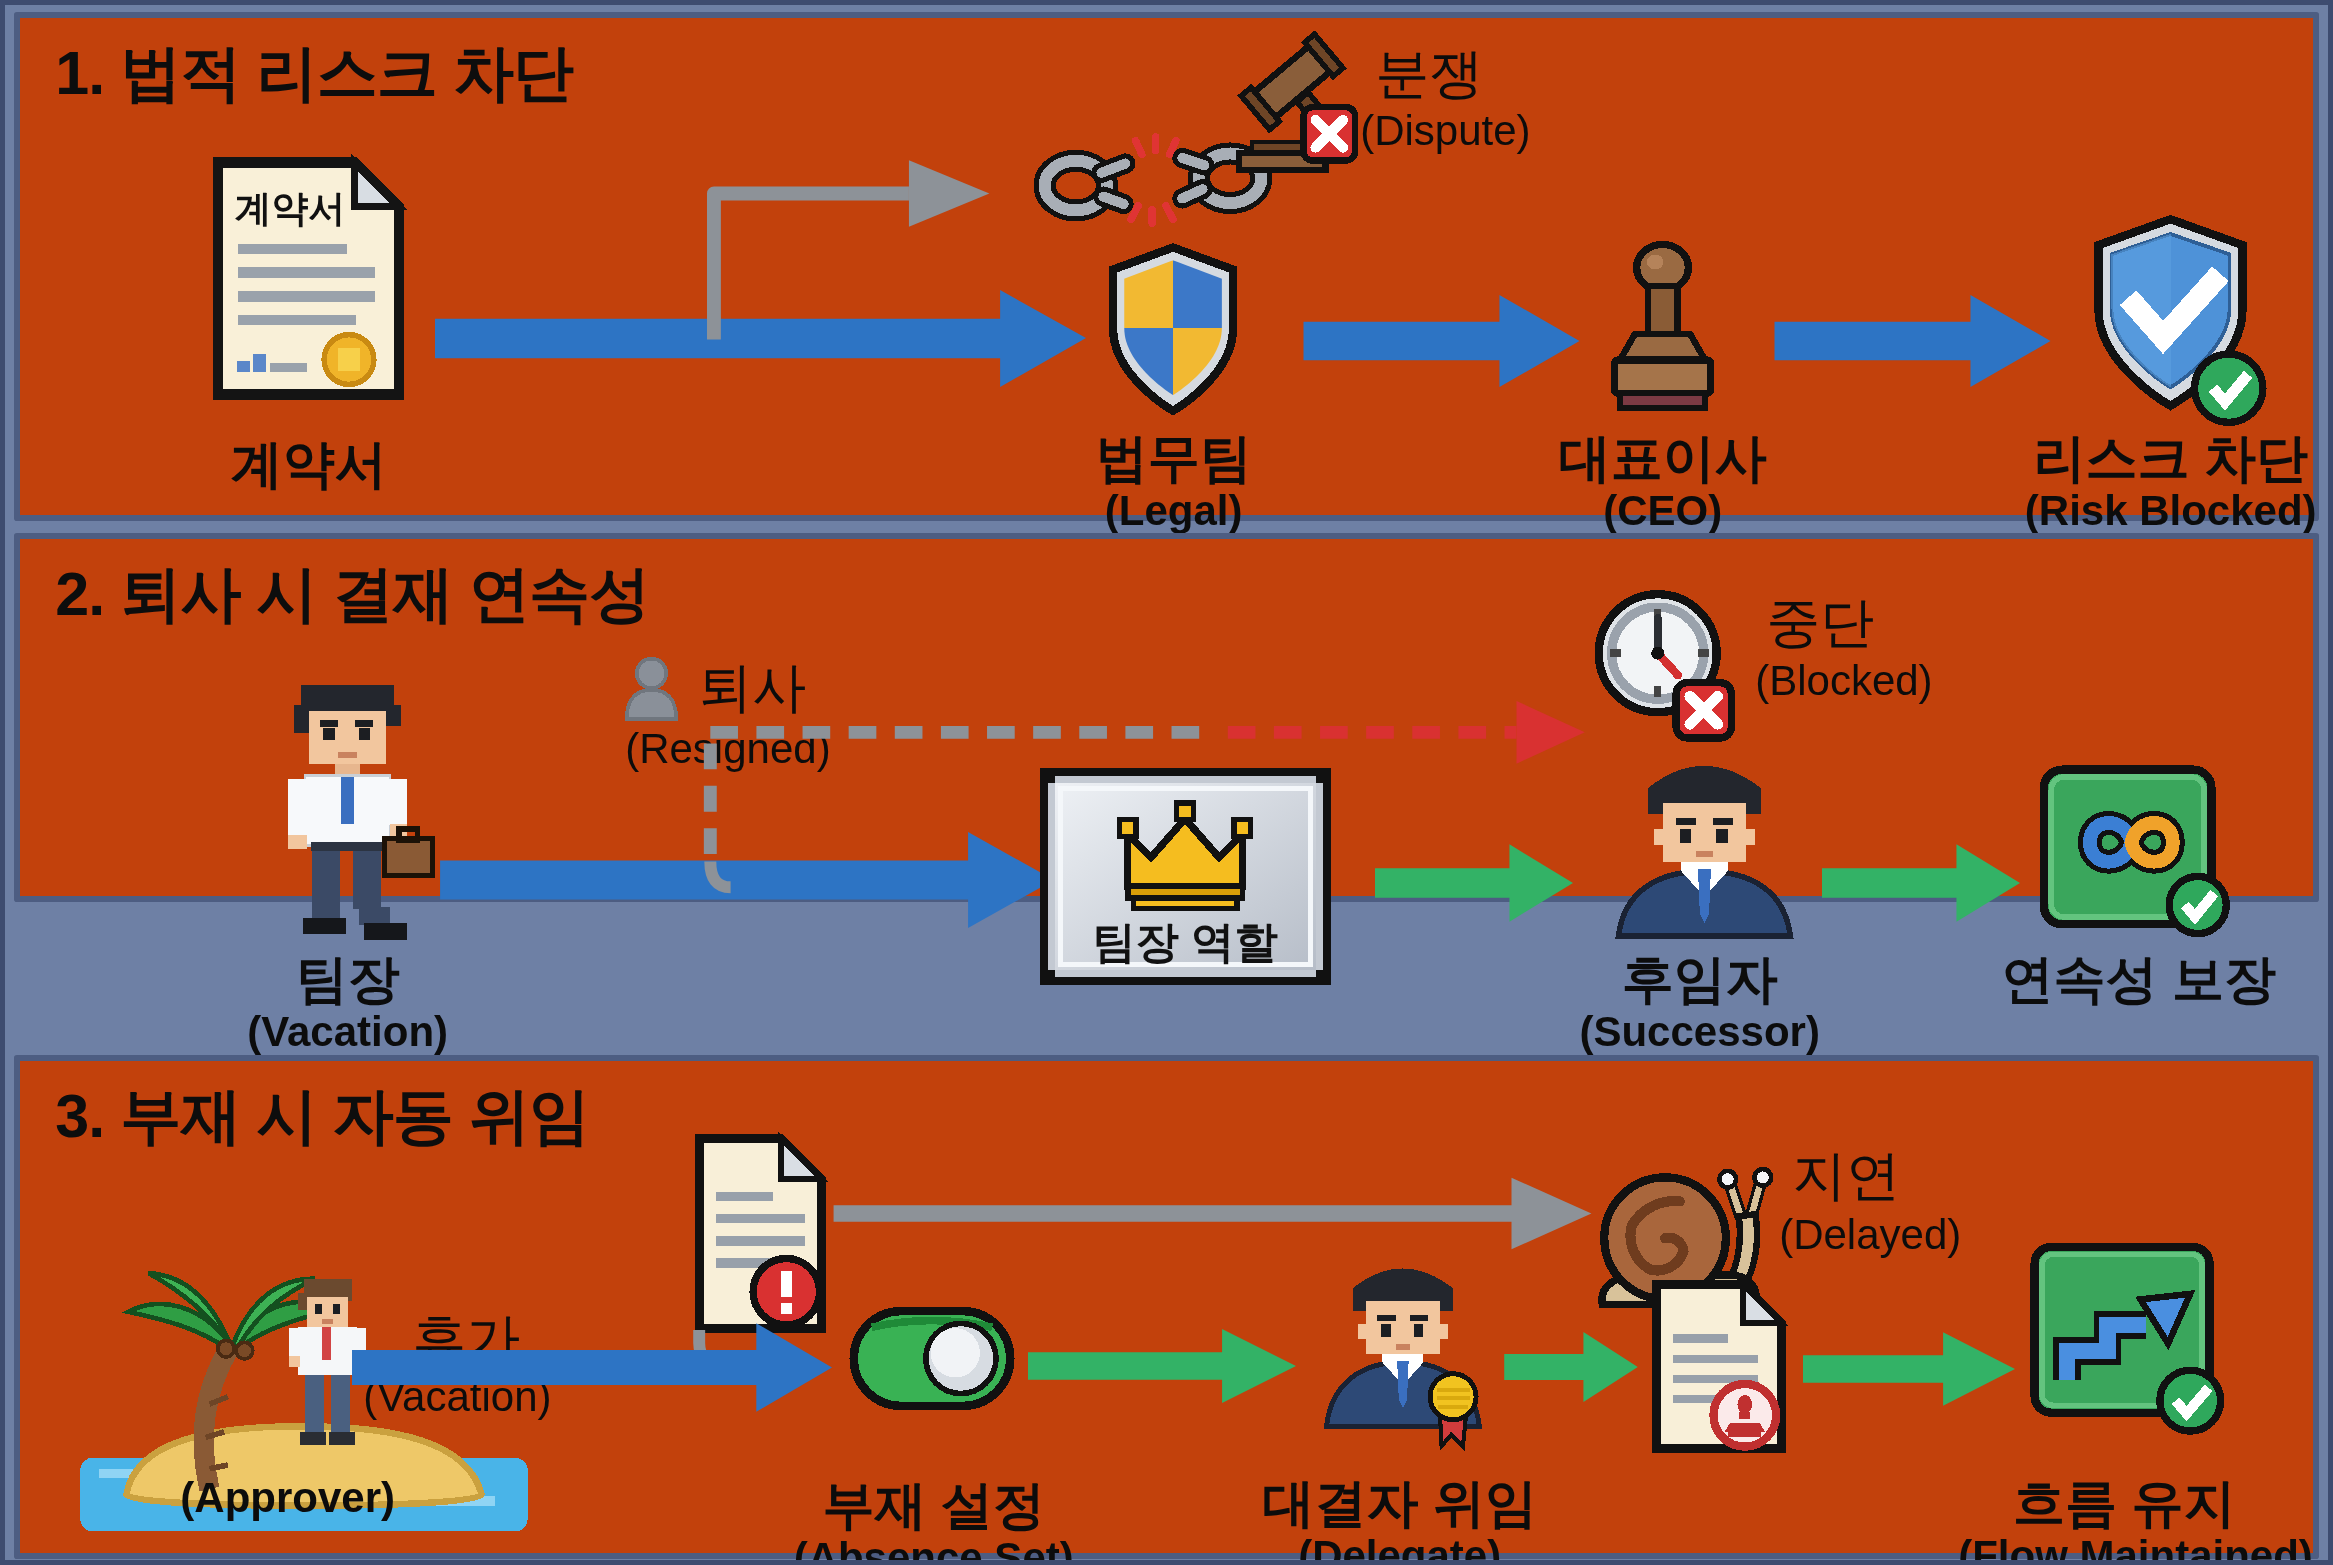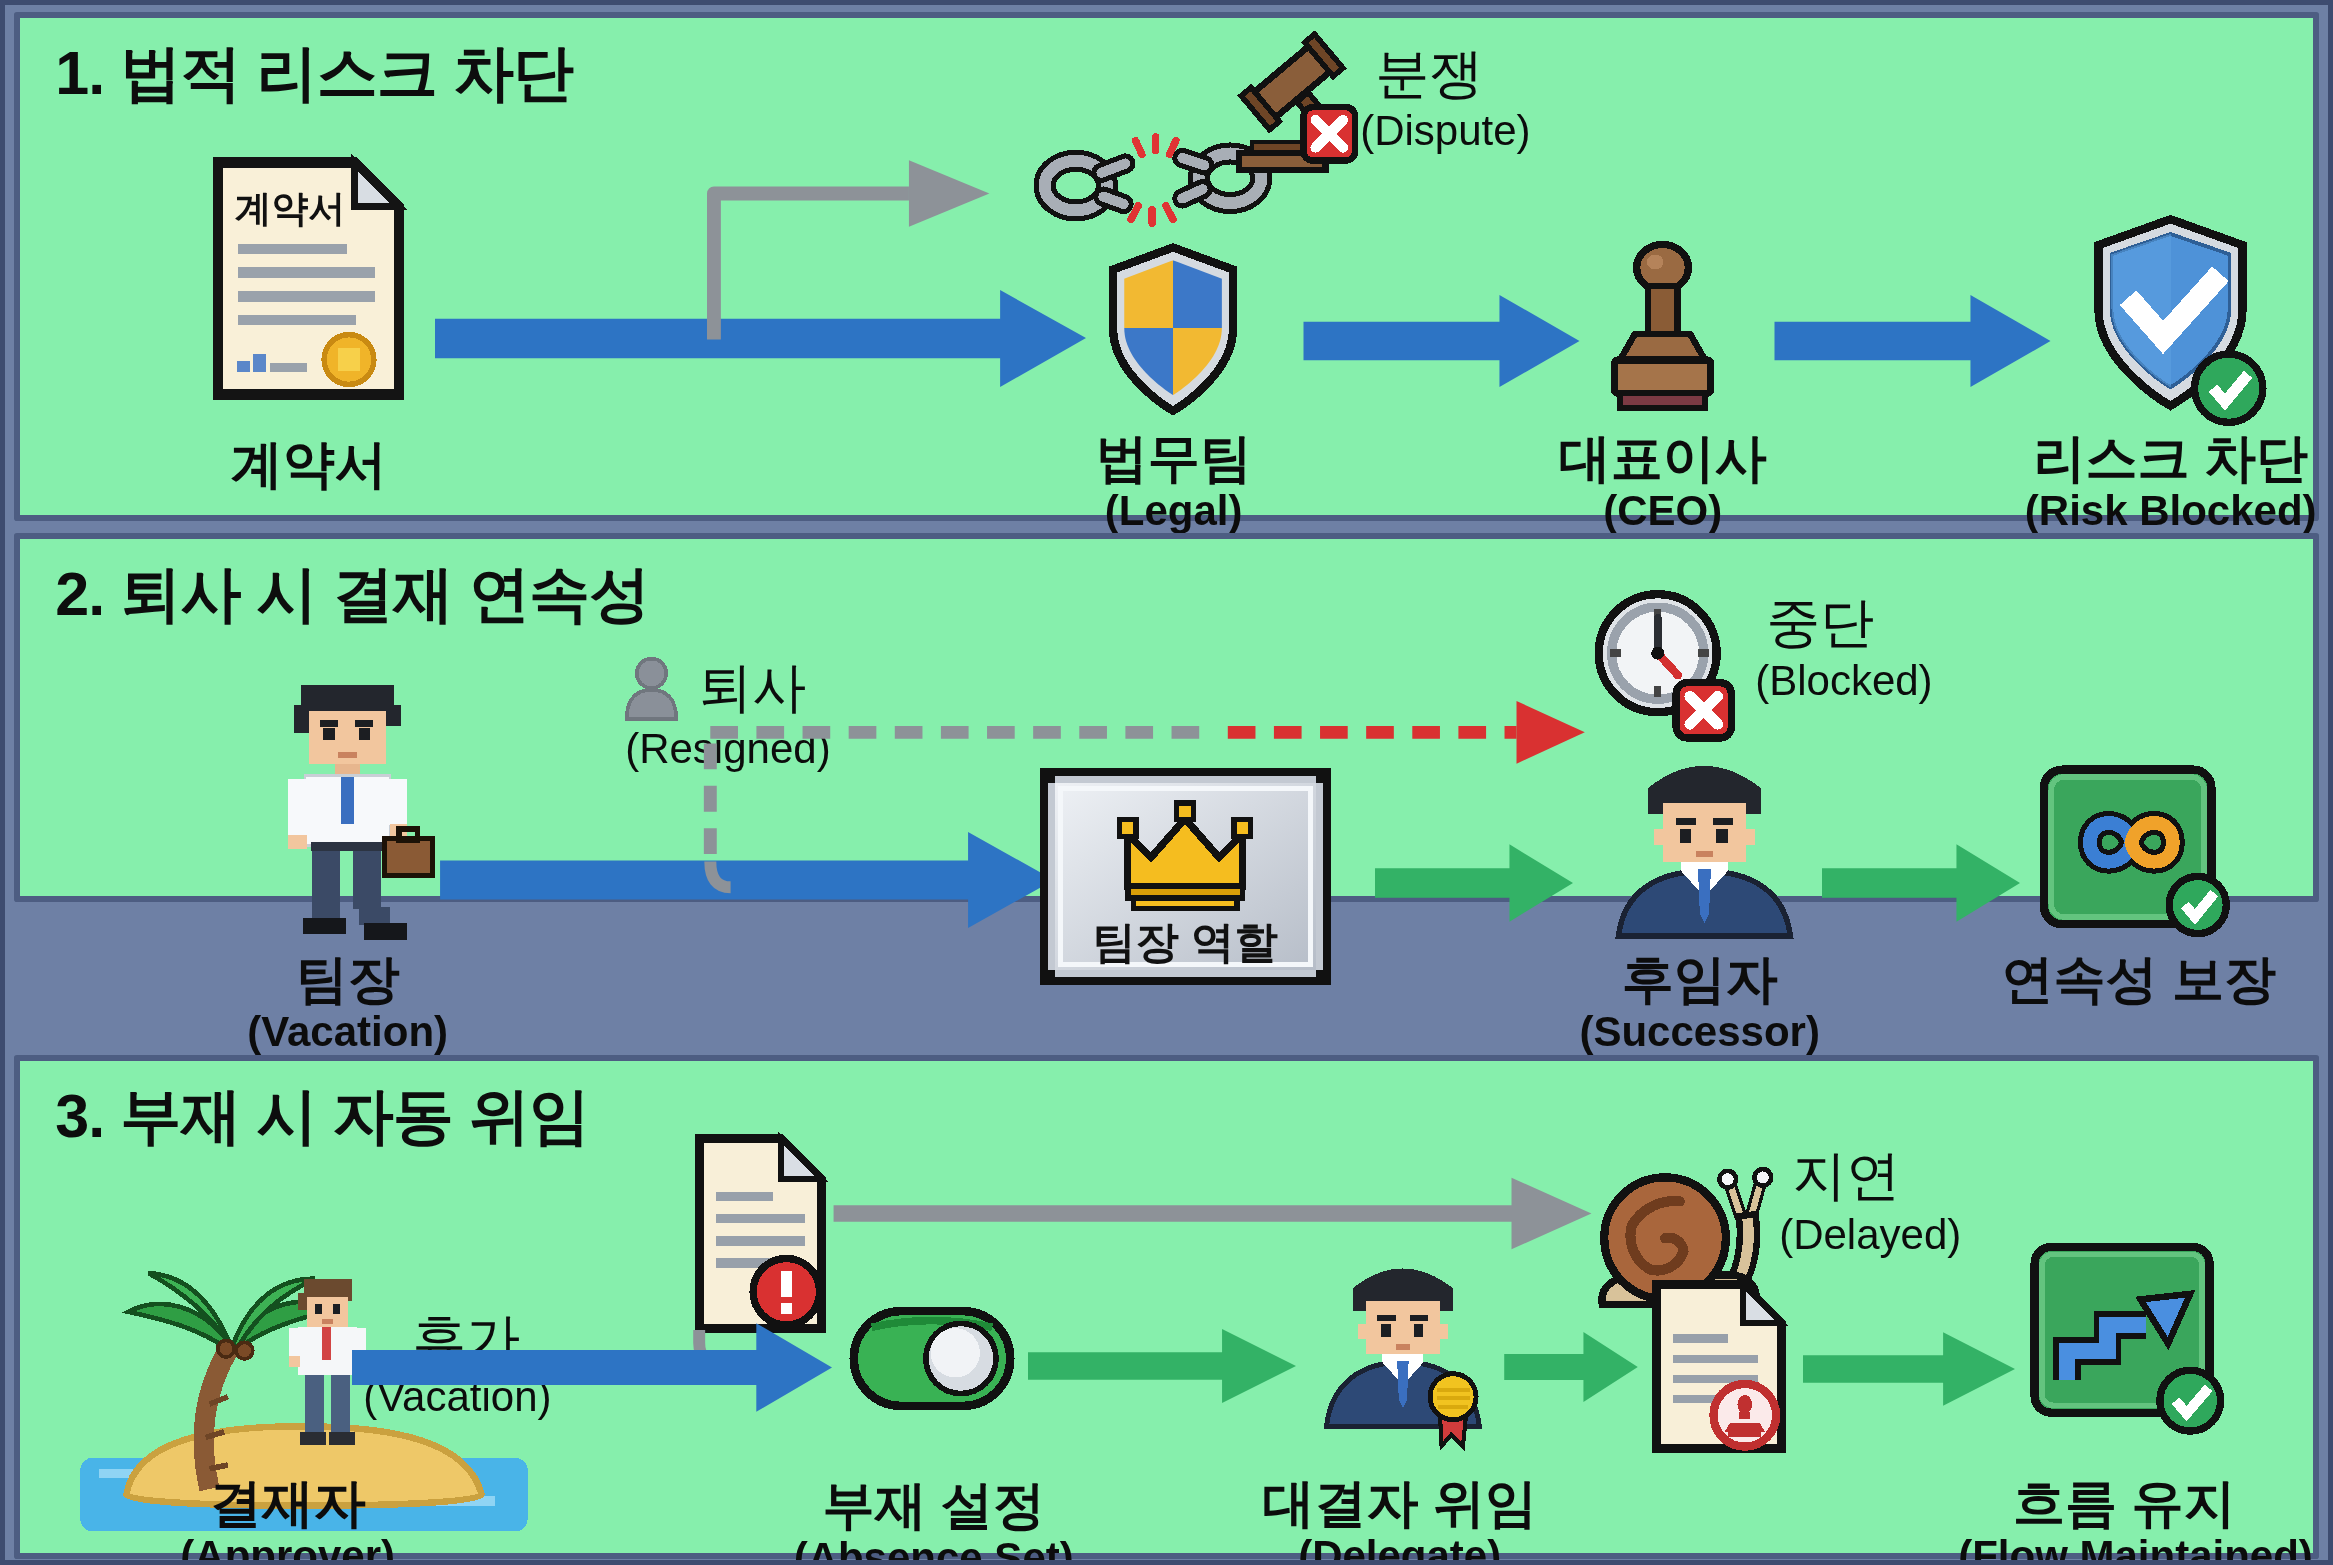--- a/index.html
+++ b/index.html
@@ -7,21 +7,21 @@
   body {
     position:relative;
     background:#6e80a5;
     border:5.5px solid #3e4c70;
     font-family:"Liberation Sans","DejaVu Sans",sans-serif;
     color:#0c0c0c;
     overflow:hidden;
   }
   .panel {
     position:absolute; left:9.2px; width:2305px;
-    background:#86efac;
+    background:#c2410c;
     border:6.5px solid #4d5d82;
     border-radius:2.8px;
   }
   #panel-1 { top:7.4px;    height:509px; }
   #panel-2 { top:528px;  height:369px; }
   #panel-3 { top:1050px; height:504px;padding-left:31px; }
   .pt {
     position:absolute; left:35px; top:14.8px;
     font-size:61px; font-weight:800; letter-spacing:-0.9px;
     color:#0d0d0d; white-space:nowrap;
@@ -338,21 +338,20 @@
       <rect x="272" y="160" width="10" height="36" fill="#d24444"></rect>
       <rect x="254" y="212" width="20" height="62" fill="#4a6080"></rect>
       <rect x="282" y="212" width="20" height="62" fill="#4a6080"></rect>
       <rect x="248" y="274" width="28" height="14" fill="#2a2d33"></rect>
       <rect x="280" y="274" width="28" height="14" fill="#2a2d33"></rect>
     </g>
   </svg>
   <div class="bko" style="left:392px;top:242px">휴가</div>
   <div class="ben" style="left:343px;top:312px">(Vacation)</div>
   <div class="nl" style="left:106px;top:413px;width:323px">
-    <div class="ko">결재자</div>
     <div class="en">(Approver)</div>
   </div>
 
   <svg class="abs px" style="left:672px;top:72px" width="137" height="203" viewBox="0 0 148 220">
     <path d="M8,6 H96 L140,50 V212 H8 Z" fill="#f8efd8" stroke="#111" stroke-width="9"></path>
     <polygon points="96,6 140,50 96,50" fill="#d9dee4" stroke="#111" stroke-width="6"></polygon>
     <rect x="26" y="64" width="62" height="10" fill="#98a0aa"></rect>
     <rect x="26" y="88" width="96" height="10" fill="#98a0aa"></rect>
     <rect x="26" y="112" width="96" height="10" fill="#98a0aa"></rect>
     <rect x="26" y="136" width="80" height="10" fill="#98a0aa"></rect>

